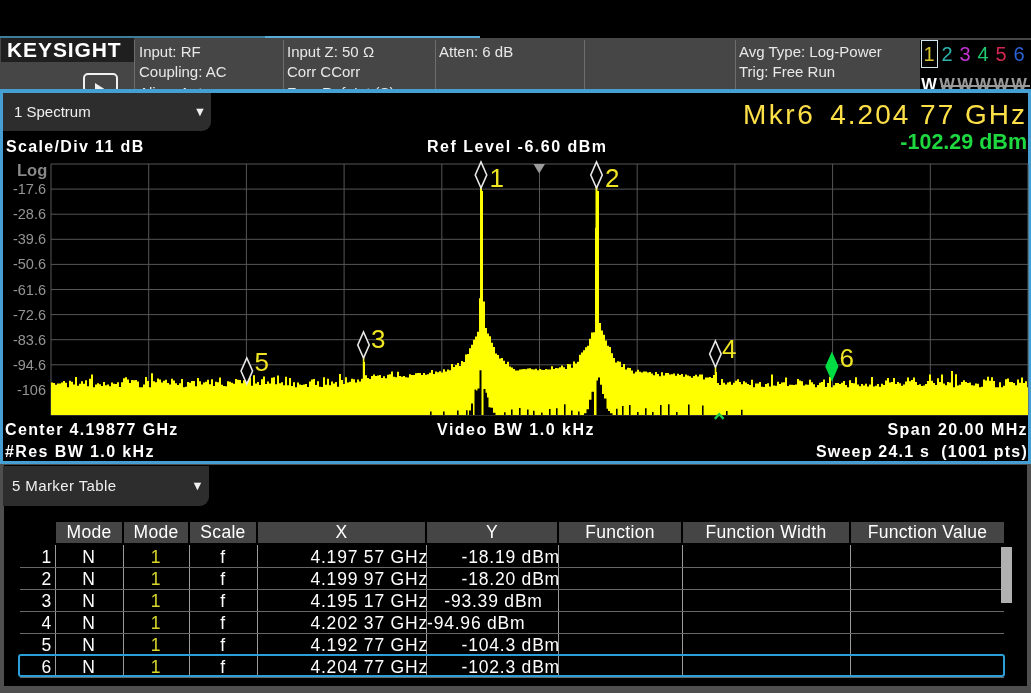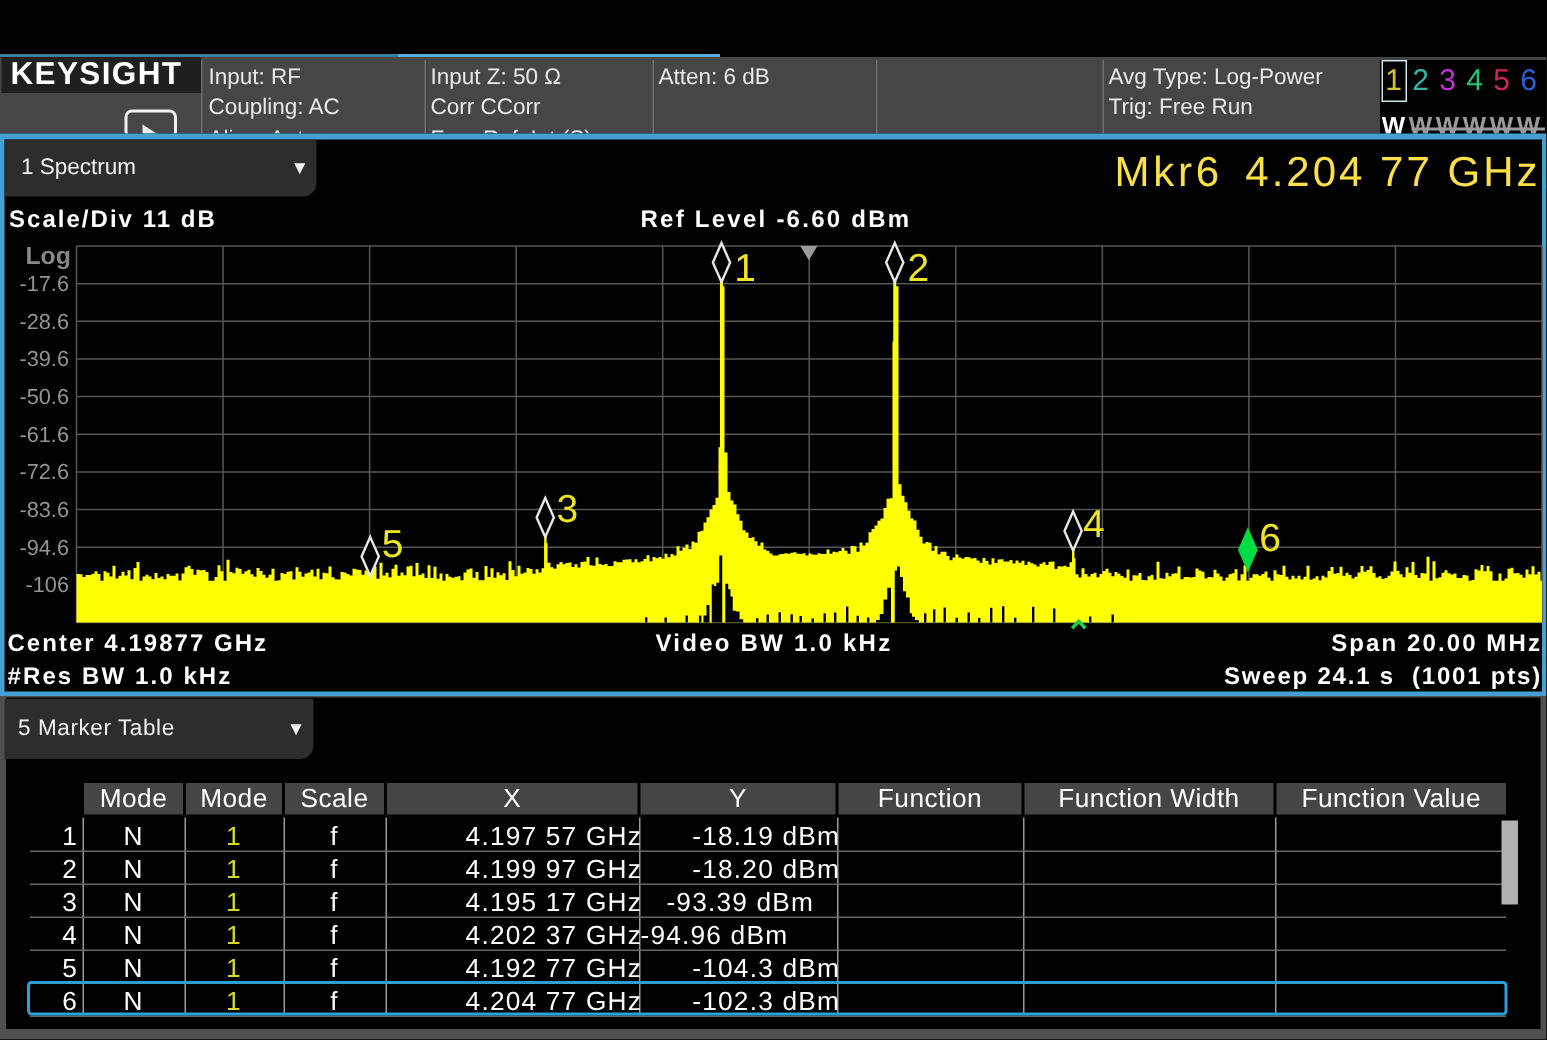--- a/index.html
+++ b/index.html
@@ -163,20 +163,21 @@
 <text x="605" y="187" class="mnum">2</text>
 <text x="371" y="348" class="mnum">3</text>
 <text x="722" y="358" class="mnum">4</text>
 <text x="254.5" y="371" class="mnum">5</text>
 <text x="839.5" y="367" class="mnum">6</text>
     </g>
     <path d="M714.8 418.8 L719.2 414.2 L723.6 418.8" stroke="#22cc44" stroke-width="2.4" fill="none"></path>
   </svg>
   <div id="dd1">1 Spectrum<span class="ddarr" style="right:5px;top:13px">▼</span></div>
   <div id="mkr1"><span style="letter-spacing:2.5px;margin-right:15px">Mkr6</span><span style="letter-spacing:2px">4.204 77 GHz</span></div>
+  <div id="mkr2">-102.29 dBm</div>
   <div id="scalediv">Scale/Div 11 dB</div>
   <div id="reflevel">Ref Level -6.60 dBm</div>
   <div class="bann" style="left:5px;top:421px;letter-spacing:1.35px">Center 4.19877 GHz</div>
   <div class="bann" style="left:437px;top:421px;letter-spacing:1.5px">Video BW 1.0 kHz</div>
   <div class="bann" style="right:3px;top:421px;letter-spacing:1.4px">Span 20.00 MHz</div>
   <div class="bann" style="left:5px;top:443px;letter-spacing:1.4px">#Res BW 1.0 kHz</div>
   <div class="bann" style="right:3px;top:443px;letter-spacing:1.2px">Sweep 24.1 s&nbsp; (1001 pts)</div>
 
   <div id="mtwin"></div>
   <div id="dd2">5 Marker Table<span class="ddarr" style="right:5px;top:14px">▼</span></div>

